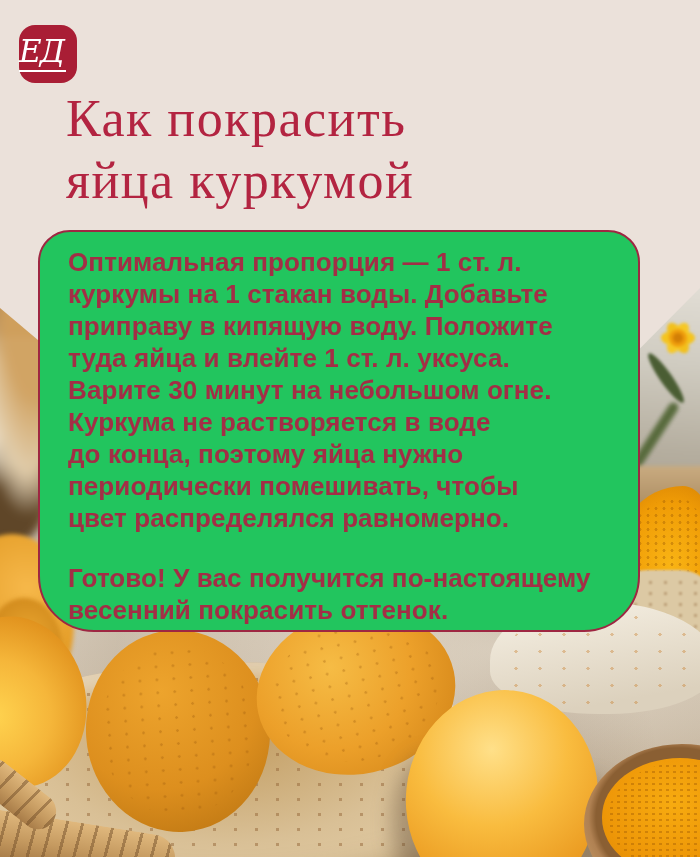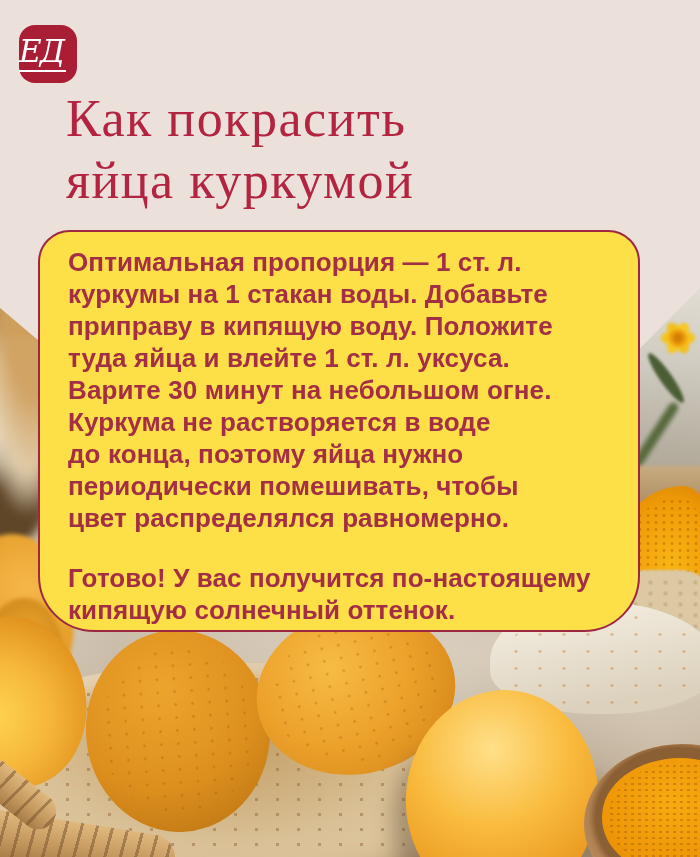--- a/index.html
+++ b/index.html
@@ -151,21 +151,21 @@
   
   .title{
     position:absolute;left:66px;top:88px;z-index:4;margin:0;
     font-family:"Liberation Serif",serif;font-weight:400;
     font-size:52px;line-height:62px;letter-spacing:1.5px;
     color:#b32441;white-space:pre-line;
   }
   
   .card{
     position:absolute;left:38px;top:230px;width:602px;height:402px;z-index:3;
-    box-sizing:border-box;background:#fde047;
+    box-sizing:border-box;background:#22c55e;
     border:2px solid #9e2742;border-radius:32px 32px 56px 56px;
     padding:14px 24px 0 28px;
   }
   .card p{
     margin:0;font-size:26px;line-height:32px;font-weight:600;
     color:#a32e46;white-space:pre-line;letter-spacing:.1px;
   }
   .card p + p{margin-top:28px;}
 </style>
 </head>
@@ -227,16 +227,16 @@
     <p>Оптимальная пропорция — 1 ст. л.
 куркумы на 1 стакан воды. Добавьте
 приправу в кипящую воду. Положите
 туда яйца и влейте 1 ст. л. уксуса.
 Варите 30 минут на небольшом огне.
 Куркума не растворяется в воде
 до конца, поэтому яйца нужно
 периодически помешивать, чтобы
 цвет распределялся равномерно.</p>
     <p>Готово! У вас получится по-настоящему
-кипящую солнечный оттенок.</p>
+весенний покрасить оттенок.</p>
   </div>
 
 </div>
 
 </body></html>

